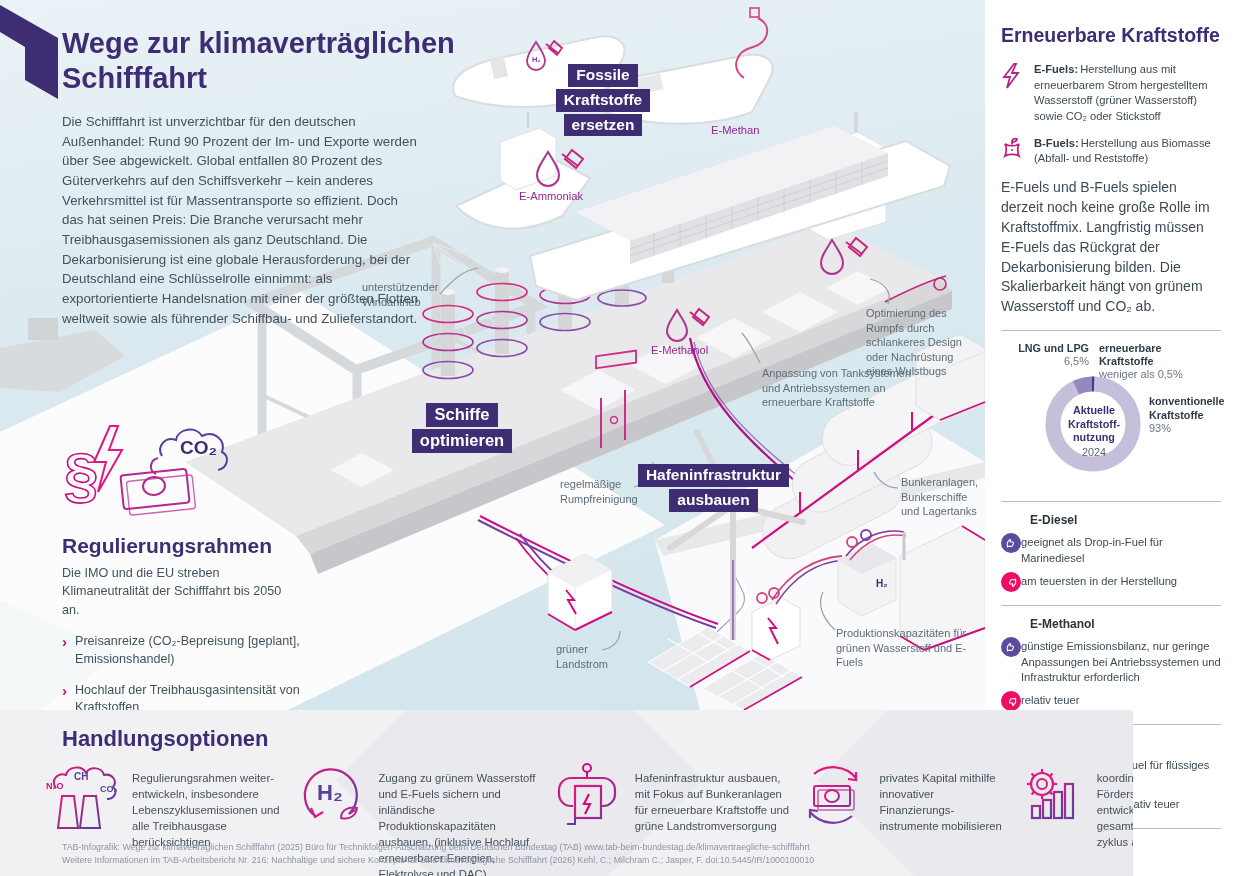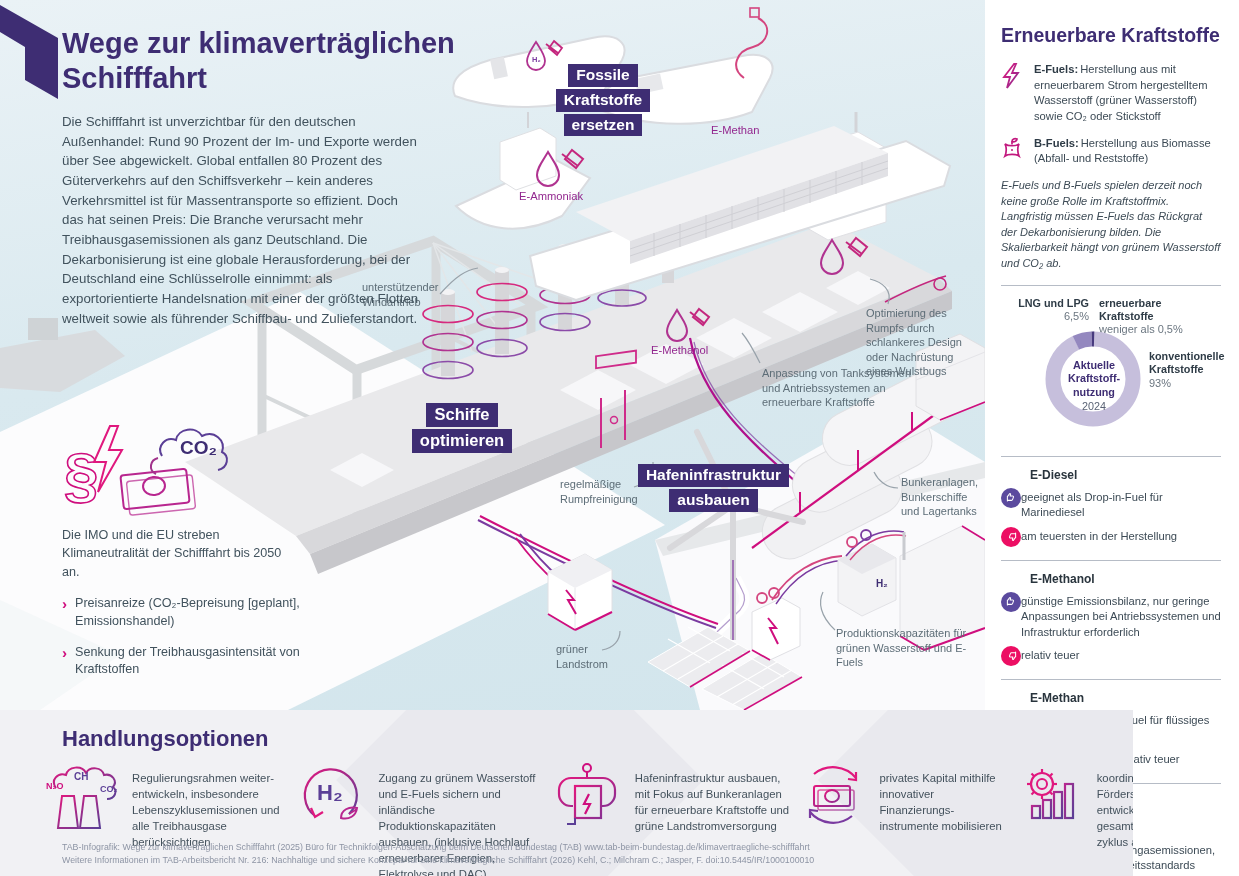--- a/index.html
+++ b/index.html
@@ -47,21 +47,21 @@
   
   .sidebar{
     position:absolute;left:985px;top:0;width:254px;height:710px;z-index:9;
     background:#ffffff;box-sizing:border-box;padding:24px 18px 0 16px;
   }
   .sidebar h2{margin:0 0 15px 0;color:#3e2d73;font-size:19.5px;font-weight:bold;}
   .fuel-def{display:flex;gap:9px;margin-bottom:11px;}
   .fuel-def .ic{flex:0 0 24px;padding-top:1px;}
   .fuel-def .t{color:#3c4a55;font-size:11.2px;line-height:1.4;}
   .fuel-def b{color:#2e3b46;margin-right:2px;}
-  .side-note{color:#3c4a55;font-size:11px;line-height:1.42;margin-top:0;font-style:italic;}
+  .side-note{color:#3c4a55;font-size:14px;line-height:1.42;margin-top:0;}
   .divider{border:none;border-top:1px solid #b6bcc6;margin:13px 0 11px 0;}
   
   .donut-wrap{position:relative;height:146px;}
   .donut-top{display:flex;gap:10px;margin-bottom:2px;}
   .donut-top .cell-l{width:88px;text-align:right;}
   .donut-top .cell-r{width:118px;text-align:left;}
   .donut-top .nm{color:#2e3b46;font-size:10.8px;font-weight:bold;line-height:1.2;}
   .donut-top .vl{color:#6b7680;font-size:11px;}
   .donut-svg{position:absolute;left:42px;top:32px;}
   .donut-center{
@@ -399,28 +399,29 @@
         <rect x="60" y="54" width="66" height="34" rx="3" transform="rotate(-6 93 71)"></rect>
         <rect x="66" y="60" width="66" height="34" rx="3" transform="rotate(-6 99 77)" stroke-width="1.4" opacity="0.7"></rect>
         <ellipse cx="92" cy="68" rx="11" ry="9" transform="rotate(-6 92 68)"></ellipse>
       </g>
       <g fill="none" stroke="#5b3f96" stroke-width="2">
         <path d="M100,38 c-6,-10 4,-20 14,-16 c2,-12 20,-14 26,-4 c12,-6 24,4 20,16 c8,4 6,16 -4,18"></path>
         <path d="M96,40 c-8,2 -10,12 -2,16" stroke="#a1338c"></path>
       </g>
       <text x="118" y="36" font-size="19" font-weight="bold" fill="#3e2d73">CO₂</text>
     </svg>
+    <h2>Regulierungsrahmen</h2>
     <div class="sub">Die IMO und die EU streben Klimaneutralität der Schifffahrt bis 2050 an.</div>
     <div class="bullet">
       <span class="chev">›</span>
       <span class="btxt">Preisanreize (CO₂-Bepreisung [geplant], Emissionshandel)</span>
     </div>
     <div class="bullet">
       <span class="chev">›</span>
-      <span class="btxt">Senkung der Treibhausgasintensität von Kraftstoffen</span>
+      <span class="btxt">Hochlauf der Treibhausgasintensität von Kraftstoffen</span>
     </div>
     
   </div>
 </div>
 
 <div class="sidebar">
   <h2>Erneuerbare Kraftstoffe</h2>
 
   <div class="fuel-def">
     <span class="ic">

